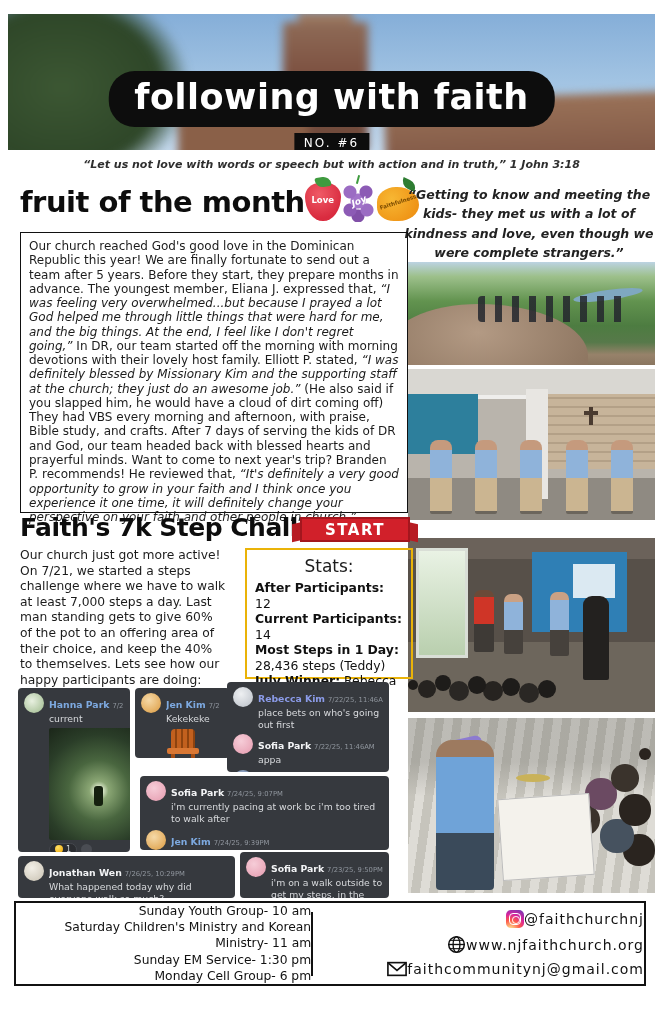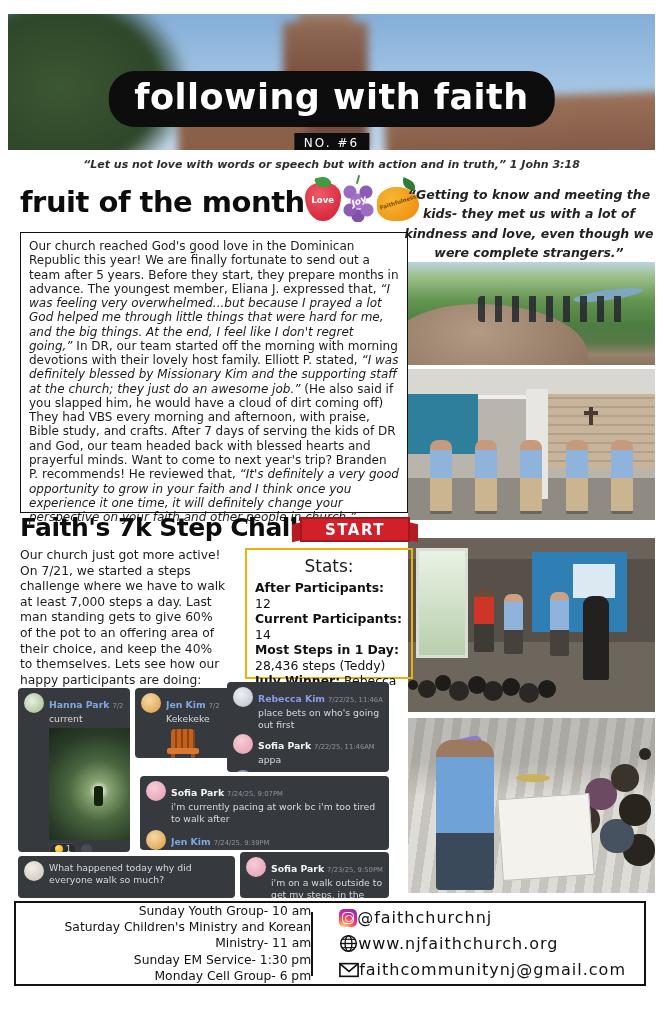--- a/index.html
+++ b/index.html
@@ -120,21 +120,21 @@
   .chair .back { position:absolute; top:0; left:4px; width:24px; height:19px; border-radius:4px 4px 0 0; background:repeating-linear-gradient(90deg,#c2601e 0 4px,#8e430f 4px 6px); }
   .chair .seat { position:absolute; top:19px; left:0; width:32px; height:6px; background:#d97733; border-radius:2px; }
   .chair .leg-l, .chair .leg-r { position:absolute; top:25px; width:4px; height:13px; background:#a34d15; }
   .chair .leg-l { left:4px; } .chair .leg-r { right:4px; }
 
   
   .footer-box { position:absolute; left:14px; top:901px; width:632px; height:85px; border:2px solid #111; display:flex; align-items:center; }
   .schedule { width:47%; text-align:right; font-size:12.3px; line-height:1.33; color:#111; }
   .foot-divider { width:2px; height:64px; background:#111; }
   .contacts { flex:1; padding-left:26px; display:flex; flex-direction:column; gap:7px; }
-  .contact-row { display:flex; align-items:center; gap:0; font-size:16px; letter-spacing:1px; color:#111; }
+  .contact-row { display:flex; align-items:center; gap:0; font-size:14px; letter-spacing:1px; color:#111;justify-content:flex-end; }
   .ig-icon { width:18px; height:18px; border-radius:5px; background:radial-gradient(circle at 25% 110%, #fdf497 0%, #fd5949 40%, #d6249f 65%, #8134af 90%); position:relative; flex:none; }
   .ig-icon::before { content:""; position:absolute; inset:3px; border:1.6px solid #fff; border-radius:4px; }
   .ig-icon::after { content:""; position:absolute; left:6.2px; top:6.2px; width:5.6px; height:5.6px; border:1.6px solid #fff; border-radius:50%; }
   .svg-icon { flex:none; }
 </style>
 </head>
 <body>
 
 <div id="page">
 
@@ -300,20 +300,21 @@
         <div class="d-head"><span class="d-author n-blue">Jen Kim</span><span class="d-time">7/24/25, 9:39PM</span></div>
 
       </div>
     </div>
   </div>
 
   <div class="dcard" style="left:18px; top:856px; width:217px; height:42px;">
     <div class="d-msg">
       <div class="d-avatar av-jonathan"></div>
       <div class="d-body">
+        <div class="d-head"><span class="d-author n-white">Jonathan Wen</span><span class="d-time">7/26/25, 10:29PM</span></div>
         <div class="d-text">What happened today why did everyone walk so much?</div>
 
       </div>
     </div>
   </div>
 
   <div class="dcard" style="left:240px; top:852px; width:149px; height:46px;">
     <div class="d-msg">
       <div class="d-avatar av-sofia"></div>
       <div class="d-body">

